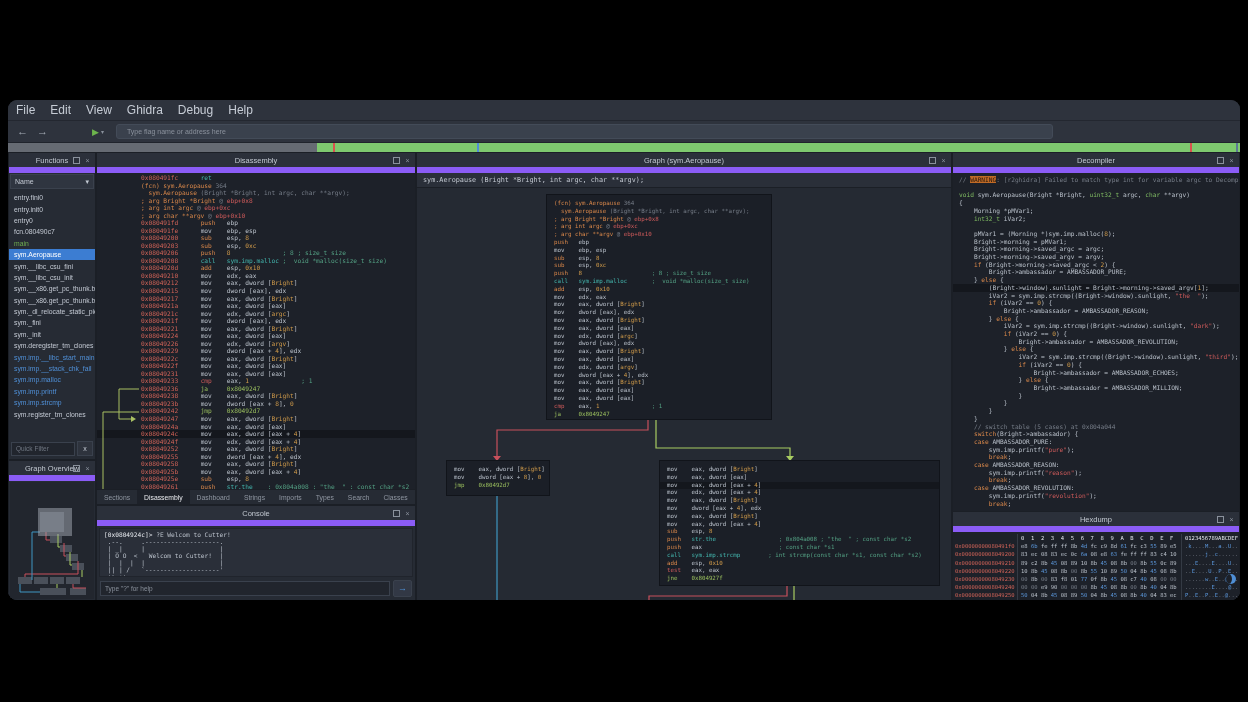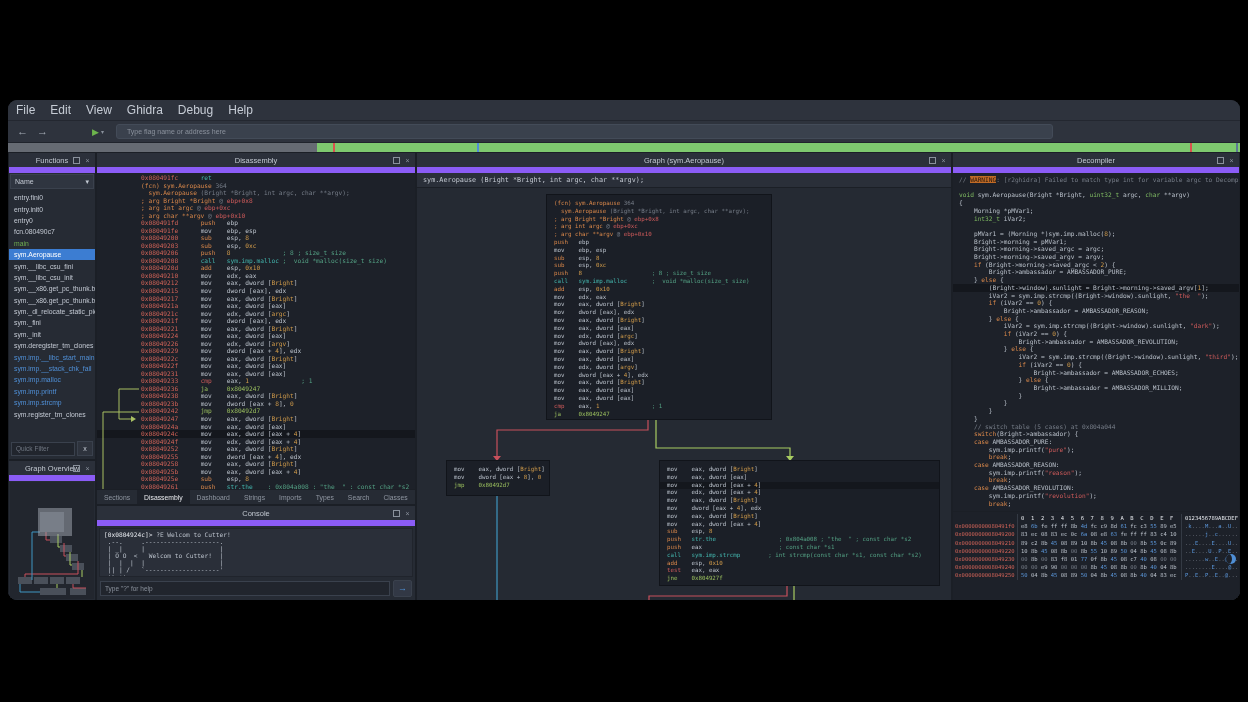--- a/index.html
+++ b/index.html
@@ -446,20 +446,26 @@
           <span>Decompiler:</span>
           <span class="dd">
             <span>Ghidra</span>
             <span>▾</span>
           </span>
         </span>
       </div>
     </div>
 
     <div class="panel" style="left:944px;top:359px;width:288px;height:90px">
+      <div class="ptitle">
+        <span class="tlabel">Hexdump</span>
+        <span class="tspacer"></span>
+        <span class="ticon float-ic"></span>
+        <span class="ticon">×</span>
+      </div>
       <div class="hex-body" id="hex-body">
         <div class="crescent"></div>
       <div class="hex-row hex-hd"><span class="hex-addr"></span><span class="hex-bytes"><span class="tk-w">0  </span><span class="tk-w">1  </span><span class="tk-w">2  </span><span class="tk-w">3  </span><span class="tk-w">4  </span><span class="tk-w">5  </span><span class="tk-w">6  </span><span class="tk-w">7  </span><span class="tk-w">8  </span><span class="tk-w">9  </span><span class="tk-w">A  </span><span class="tk-w">B  </span><span class="tk-w">C  </span><span class="tk-w">D  </span><span class="tk-w">E  </span><span class="tk-w">F  </span></span><span class="hex-ascii"><span class="tk-w">0123456789ABCDEF</span></span></div>
             <div class="hex-row"><span class="hex-addr">0x00000000080491f0</span><span class="hex-bytes"><span class="tk-t">e8 </span><span class="tk-b">6b </span><span class="tk-t">fe </span><span class="tk-t">ff </span><span class="tk-t">ff </span><span class="tk-t">8b </span><span class="tk-b">4d </span><span class="tk-t">fc </span><span class="tk-t">c9 </span><span class="tk-t">8d </span><span class="tk-b">61 </span><span class="tk-t">fc </span><span class="tk-t">c3 </span><span class="tk-b">55 </span><span class="tk-t">89 </span><span class="tk-t">e5 </span></span><span class="hex-ascii"><span class="tk-d">.</span><span class="tk-b">k</span><span class="tk-d">.</span><span class="tk-d">.</span><span class="tk-d">.</span><span class="tk-d">.</span><span class="tk-b">M</span><span class="tk-d">.</span><span class="tk-d">.</span><span class="tk-d">.</span><span class="tk-b">a</span><span class="tk-d">.</span><span class="tk-d">.</span><span class="tk-b">U</span><span class="tk-d">.</span><span class="tk-d">.</span></span></div>
             <div class="hex-row"><span class="hex-addr">0x0000000008049200</span><span class="hex-bytes"><span class="tk-t">83 </span><span class="tk-t">ec </span><span class="tk-t">08 </span><span class="tk-t">83 </span><span class="tk-t">ec </span><span class="tk-t">0c </span><span class="tk-b">6a </span><span class="tk-t">08 </span><span class="tk-t">e8 </span><span class="tk-b">63 </span><span class="tk-t">fe </span><span class="tk-t">ff </span><span class="tk-t">ff </span><span class="tk-t">83 </span><span class="tk-t">c4 </span><span class="tk-t">10 </span></span><span class="hex-ascii"><span class="tk-d">.</span><span class="tk-d">.</span><span class="tk-d">.</span><span class="tk-d">.</span><span class="tk-d">.</span><span class="tk-d">.</span><span class="tk-b">j</span><span class="tk-d">.</span><span class="tk-d">.</span><span class="tk-b">c</span><span class="tk-d">.</span><span class="tk-d">.</span><span class="tk-d">.</span><span class="tk-d">.</span><span class="tk-d">.</span><span class="tk-d">.</span></span></div>
             <div class="hex-row"><span class="hex-addr">0x0000000008049210</span><span class="hex-bytes"><span class="tk-t">89 </span><span class="tk-t">c2 </span><span class="tk-t">8b </span><span class="tk-b">45 </span><span class="tk-t">08 </span><span class="tk-t">89 </span><span class="tk-t">10 </span><span class="tk-t">8b </span><span class="tk-b">45 </span><span class="tk-t">08 </span><span class="tk-t">8b </span><span class="tk-d">00 </span><span class="tk-t">8b </span><span class="tk-b">55 </span><span class="tk-t">0c </span><span class="tk-t">89 </span></span><span class="hex-ascii"><span class="tk-d">.</span><span class="tk-d">.</span><span class="tk-d">.</span><span class="tk-b">E</span><span class="tk-d">.</span><span class="tk-d">.</span><span class="tk-d">.</span><span class="tk-d">.</span><span class="tk-b">E</span><span class="tk-d">.</span><span class="tk-d">.</span><span class="tk-d">.</span><span class="tk-d">.</span><span class="tk-b">U</span><span class="tk-d">.</span><span class="tk-d">.</span></span></div>
             <div class="hex-row"><span class="hex-addr">0x0000000008049220</span><span class="hex-bytes"><span class="tk-t">10 </span><span class="tk-t">8b </span><span class="tk-b">45 </span><span class="tk-t">08 </span><span class="tk-t">8b </span><span class="tk-d">00 </span><span class="tk-t">8b </span><span class="tk-b">55 </span><span class="tk-t">10 </span><span class="tk-t">89 </span><span class="tk-b">50 </span><span class="tk-t">04 </span><span class="tk-t">8b </span><span class="tk-b">45 </span><span class="tk-t">08 </span><span class="tk-t">8b </span></span><span class="hex-ascii"><span class="tk-d">.</span><span class="tk-d">.</span><span class="tk-b">E</span><span class="tk-d">.</span><span class="tk-d">.</span><span class="tk-d">.</span><span class="tk-d">.</span><span class="tk-b">U</span><span class="tk-d">.</span><span class="tk-d">.</span><span class="tk-b">P</span><span class="tk-d">.</span><span class="tk-d">.</span><span class="tk-b">E</span><span class="tk-d">.</span><span class="tk-d">.</span></span></div>
             <div class="hex-row"><span class="hex-addr">0x0000000008049230</span><span class="hex-bytes"><span class="tk-d">00 </span><span class="tk-t">8b </span><span class="tk-d">00 </span><span class="tk-t">83 </span><span class="tk-t">f8 </span><span class="tk-t">01 </span><span class="tk-b">77 </span><span class="tk-t">0f </span><span class="tk-t">8b </span><span class="tk-b">45 </span><span class="tk-t">08 </span><span class="tk-t">c7 </span><span class="tk-b">40 </span><span class="tk-t">08 </span><span class="tk-d">00 </span><span class="tk-d">00 </span></span><span class="hex-ascii"><span class="tk-d">.</span><span class="tk-d">.</span><span class="tk-d">.</span><span class="tk-d">.</span><span class="tk-d">.</span><span class="tk-d">.</span><span class="tk-b">w</span><span class="tk-d">.</span><span class="tk-d">.</span><span class="tk-b">E</span><span class="tk-d">.</span><span class="tk-d">.</span><span class="tk-b">@</span><span class="tk-d">.</span><span class="tk-d">.</span><span class="tk-d">.</span></span></div>
             <div class="hex-row"><span class="hex-addr">0x0000000008049240</span><span class="hex-bytes"><span class="tk-d">00 </span><span class="tk-d">00 </span><span class="tk-t">e9 </span><span class="tk-t">90 </span><span class="tk-d">00 </span><span class="tk-d">00 </span><span class="tk-d">00 </span><span class="tk-t">8b </span><span class="tk-b">45 </span><span class="tk-t">08 </span><span class="tk-t">8b </span><span class="tk-d">00 </span><span class="tk-t">8b </span><span class="tk-b">40 </span><span class="tk-t">04 </span><span class="tk-t">8b </span></span><span class="hex-ascii"><span class="tk-d">.</span><span class="tk-d">.</span><span class="tk-d">.</span><span class="tk-d">.</span><span class="tk-d">.</span><span class="tk-d">.</span><span class="tk-d">.</span><span class="tk-d">.</span><span class="tk-b">E</span><span class="tk-d">.</span><span class="tk-d">.</span><span class="tk-d">.</span><span class="tk-d">.</span><span class="tk-b">@</span><span class="tk-d">.</span><span class="tk-d">.</span></span></div>
             <div class="hex-row"><span class="hex-addr">0x0000000008049250</span><span class="hex-bytes"><span class="tk-b">50 </span><span class="tk-t">04 </span><span class="tk-t">8b </span><span class="tk-b">45 </span><span class="tk-t">08 </span><span class="tk-t">89 </span><span class="tk-b">50 </span><span class="tk-t">04 </span><span class="tk-t">8b </span><span class="tk-b">45 </span><span class="tk-t">08 </span><span class="tk-t">8b </span><span class="tk-b">40 </span><span class="tk-t">04 </span><span class="tk-t">83 </span><span class="tk-t">ec </span></span><span class="hex-ascii"><span class="tk-b">P</span><span class="tk-d">.</span><span class="tk-d">.</span><span class="tk-b">E</span><span class="tk-d">.</span><span class="tk-d">.</span><span class="tk-b">P</span><span class="tk-d">.</span><span class="tk-d">.</span><span class="tk-b">E</span><span class="tk-d">.</span><span class="tk-d">.</span><span class="tk-b">@</span><span class="tk-d">.</span><span class="tk-d">.</span><span class="tk-d">.</span></span></div>

